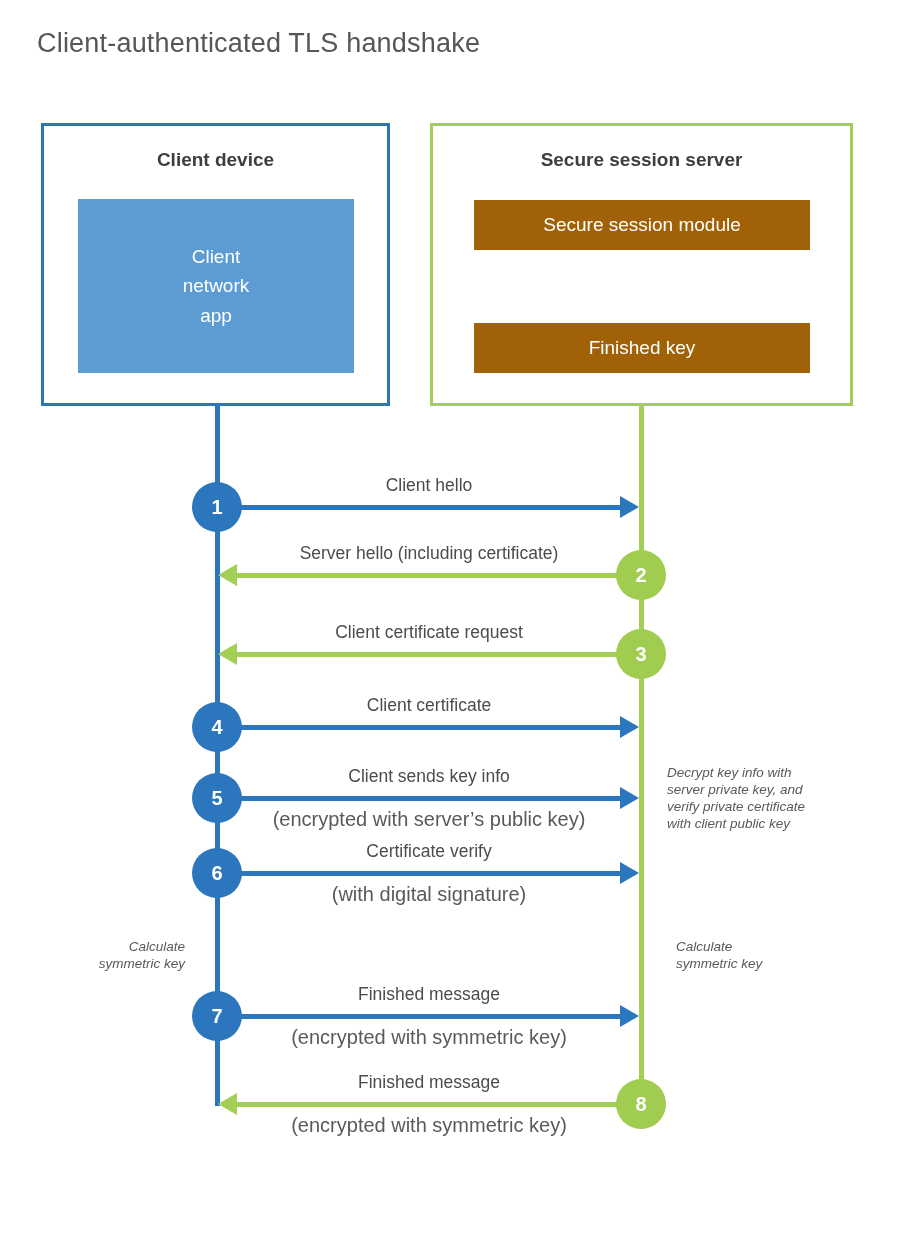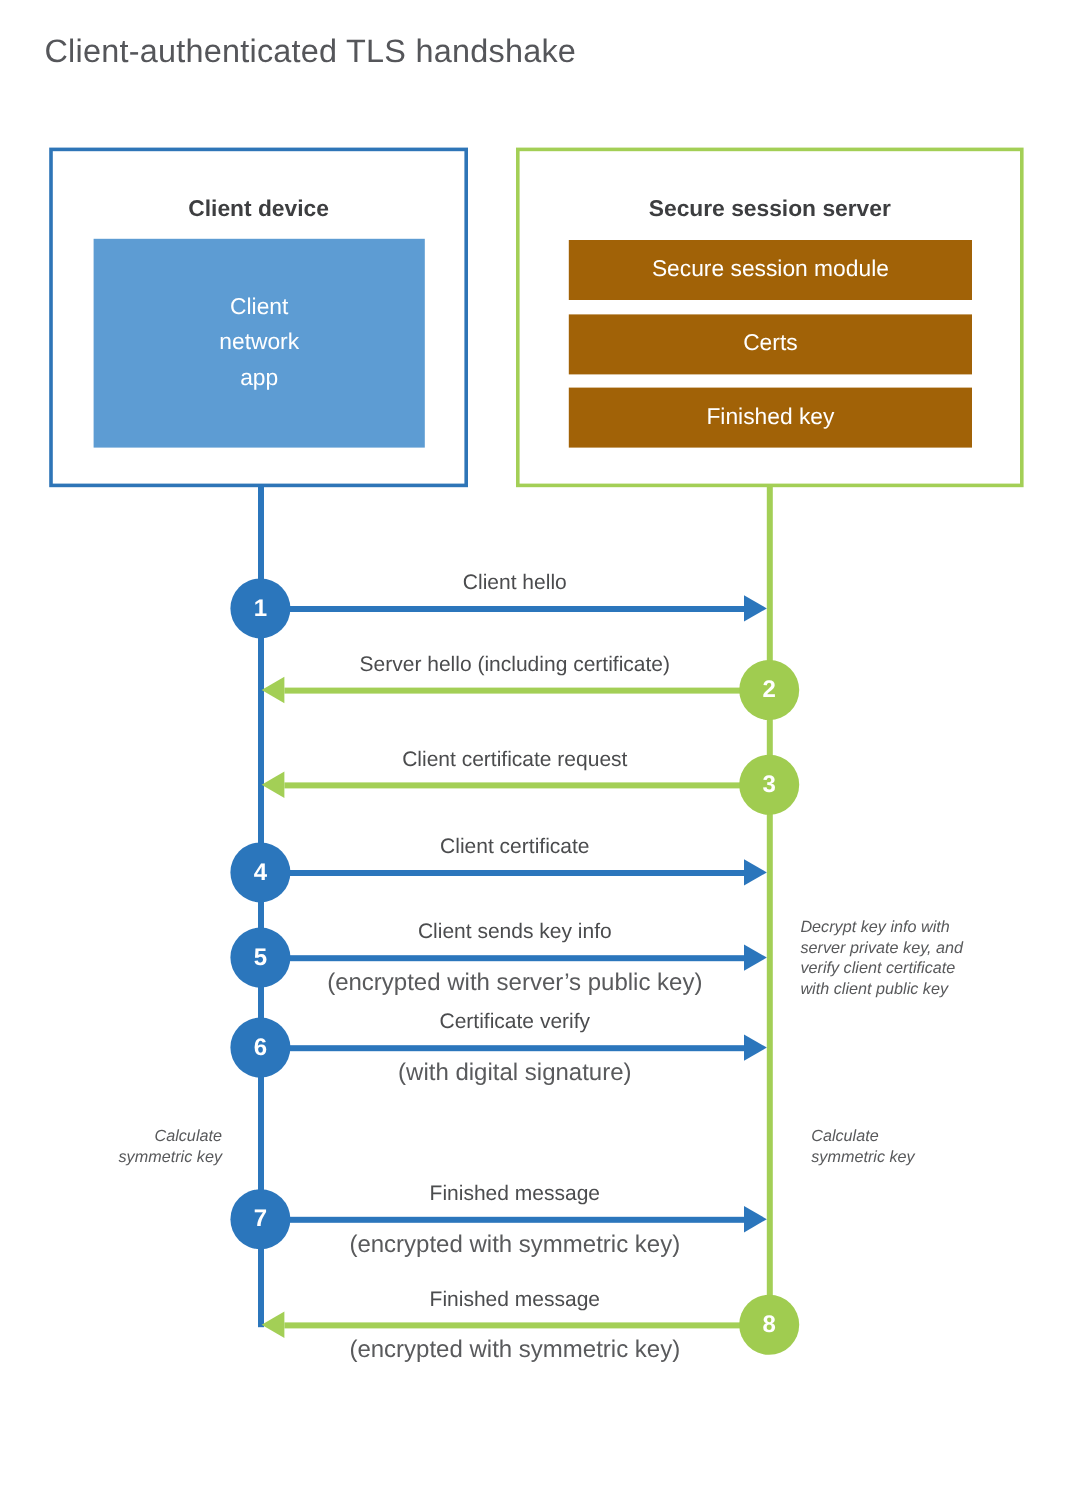--- a/index.html
+++ b/index.html
@@ -8,21 +8,21 @@
 
   .page-title {
     position:absolute; left:37px; top:28px;
     font-size:27px; font-weight:300; color:#55565a; letter-spacing:0.2px;
   }
 
   
   .box { position:absolute; box-sizing:border-box; background:#ffffff; }
   .client-box { left:41px; top:123px; width:349px; height:283px; border:3px solid #2e75b7; }
   .server-box { left:430px; top:123px; width:423px; height:283px; border:3px solid #a3cf56; }
-  .box-title { margin-top:38px; text-align:center; font-size:19px; font-weight:bold; color:#3d3e40; }
+  .box-title { margin-top:23px; text-align:center; font-size:19px; font-weight:bold; color:#3d3e40; }
 
   .app-rect {
     position:absolute; left:78px; top:199px; width:276px; height:174px;
     background:#5d9cd3; color:#ffffff; font-size:19px; line-height:1.55;
     display:flex; align-items:center; justify-content:center; text-align:center;
     box-sizing:border-box; padding:0 92px;
   }
   .bar {
     position:absolute; left:474px; width:336px; height:50px;
     background:#a16207; color:#ffffff; font-size:19px;
@@ -75,21 +75,20 @@
 
   <div class="box client-box">
     <div class="box-title">Client device</div>
   </div>
   <div class="app-rect">Client network app</div>
 
   <div class="box server-box">
     <div class="box-title">Secure session server</div>
   </div>
   <div class="bar bar-1">Secure session module</div>
-  <div class="bar bar-2">Certs</div>
   <div class="bar bar-3">Finished key</div>
 
   <div class="vline vline-client"></div>
   <div class="vline vline-server"></div>
 
   <div class="step" style="top:507px">
     <div class="step-label">Client hello</div>
     <div class="hline hline-blue"></div>
     <div class="head head-right"></div>
     <div class="circle circle-blue">1</div>
@@ -144,21 +143,21 @@
     <div class="step-label">Finished message</div>
     <div class="step-sublabel">(encrypted with symmetric key)</div>
     <div class="hline hline-green"></div>
     <div class="head head-left"></div>
     <div class="circle circle-green">8</div>
   </div>
 
   <div class="note note-decrypt">
     <div>Decrypt key info with</div>
     <div>server private key, and</div>
-    <div>verify client certificate</div>
+    <div>verify private certificate</div>
     <div>with client public key</div>
   </div>
 
   <div class="note note-calc-left">
     <div>Calculate</div>
     <div>symmetric key</div>
   </div>
 
   <div class="note note-calc-right">
     <div>Calculate</div>

